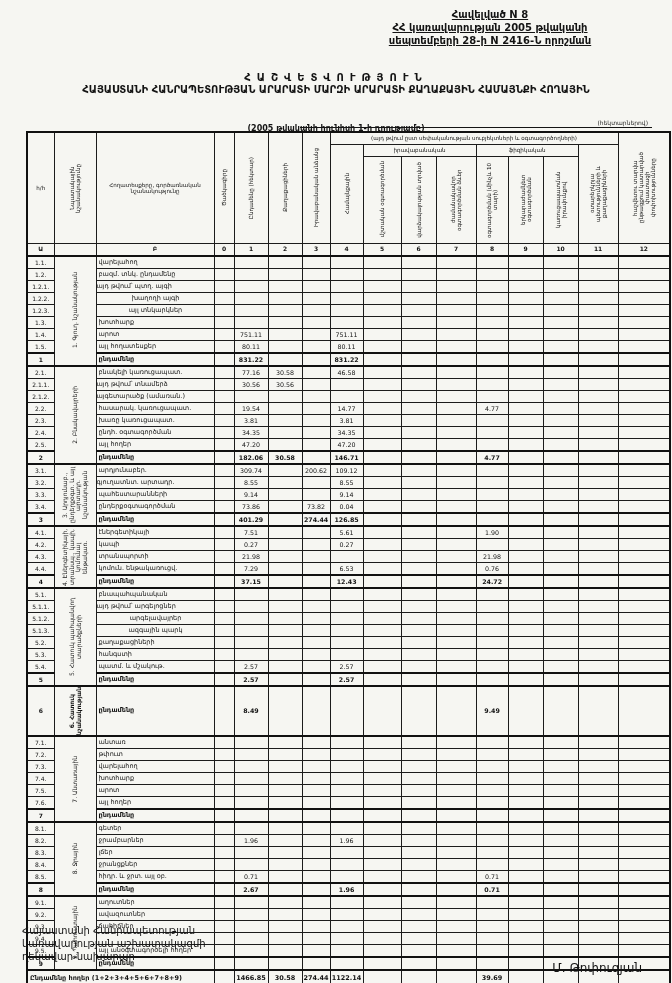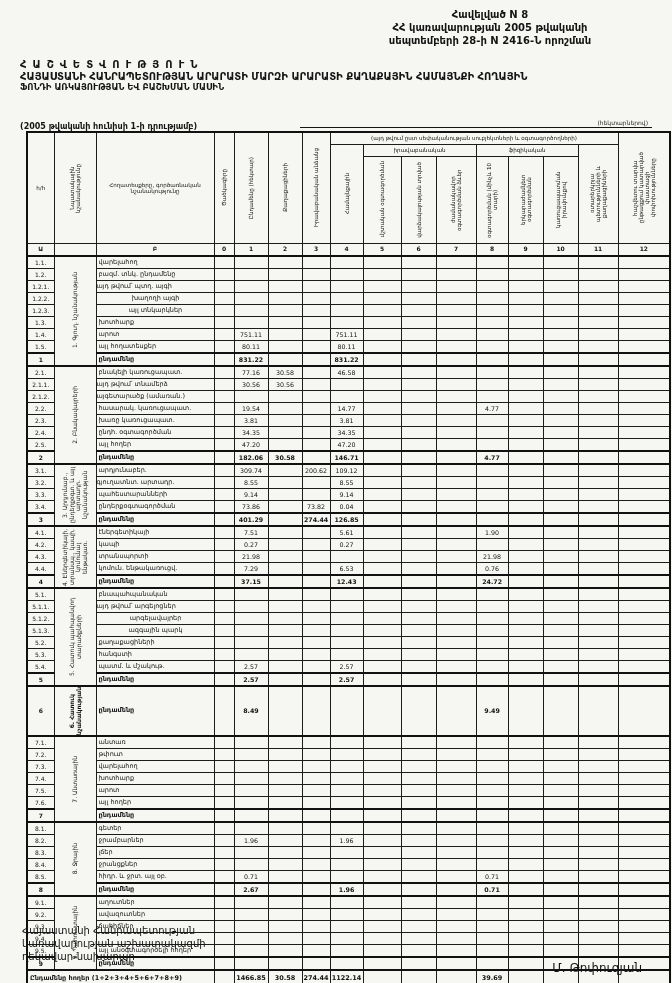--- a/index.html
+++ b/index.html
@@ -7,24 +7,24 @@
     width:672px;height:983px;overflow:hidden;position:relative;
     background:#f6f6f2;
     font-family:"DejaVu Sans", sans-serif;
     color:#141414;
     -webkit-font-smoothing:none;
   }
   .page{position:absolute;inset:0;}
   
   .appendix{
     position:absolute;top:8px;left:330px;width:320px;
-    text-align:center;font-weight:bold;font-size:10px;line-height:13px;
+    text-align:center;font-weight:bold;font-size:10px;line-height:13px;text-decoration:underline;
   }
   .titleblock{
-    position:absolute;top:59px;left:20px;width:632px;
+    position:absolute;top:72px;left:20px;width:632px;text-align:center;
   }
   .t1{font-weight:bold;font-size:10px;letter-spacing:6px;line-height:12px;}
   .t2{font-weight:bold;font-size:10px;line-height:11px;}
   .t3{font-weight:bold;font-size:8.5px;line-height:11px;}
   .t4{font-weight:bold;font-size:8px;line-height:11px;margin-top:28px;}
   .units-line{
     position:absolute;top:118px;left:300px;width:352px;font-size:6.5px;
     border-bottom:1px solid #141414;height:9px;
   }
   .units{position:absolute;right:4px;top:1px;font-size:6px;color:#2a2a2a;}
@@ -77,21 +77,20 @@
 
   <div class="appendix">
     <div>Հավելված N 8</div>
     <div>ՀՀ կառավարության 2005 թվականի</div>
     <div>սեպտեմբերի 28-ի N 2416-Ն որոշման</div>
   </div>
 
   <div class="titleblock">
     <div class="t1">ՀԱՇՎԵՏՎՈՒԹՅՈՒՆ</div>
     <div class="t2">ՀԱՅԱՍՏԱՆԻ ՀԱՆՐԱՊԵՏՈՒԹՅԱՆ ԱՐԱՐԱՏԻ ՄԱՐԶԻ ԱՐԱՐԱՏԻ ՔԱՂԱՔԱՅԻՆ ՀԱՄԱՅՆՔԻ ՀՈՂԱՅԻՆ</div>
-    <div class="t3">ՖՈՆԴԻ ԱՌԿԱՅՈՒԹՅԱՆ ԵՎ ԲԱՇԽՄԱՆ ՄԱՍԻՆ</div>
     <div class="t4">(2005 թվականի հունիսի 1-ի դրությամբ)</div>
   </div>
 
   <div class="units-line">
     <span class="units">(հեկտարներով)</span>
   </div>
 
   <table>
     <colgroup id="cols">
         <col style="width: 27px;">

